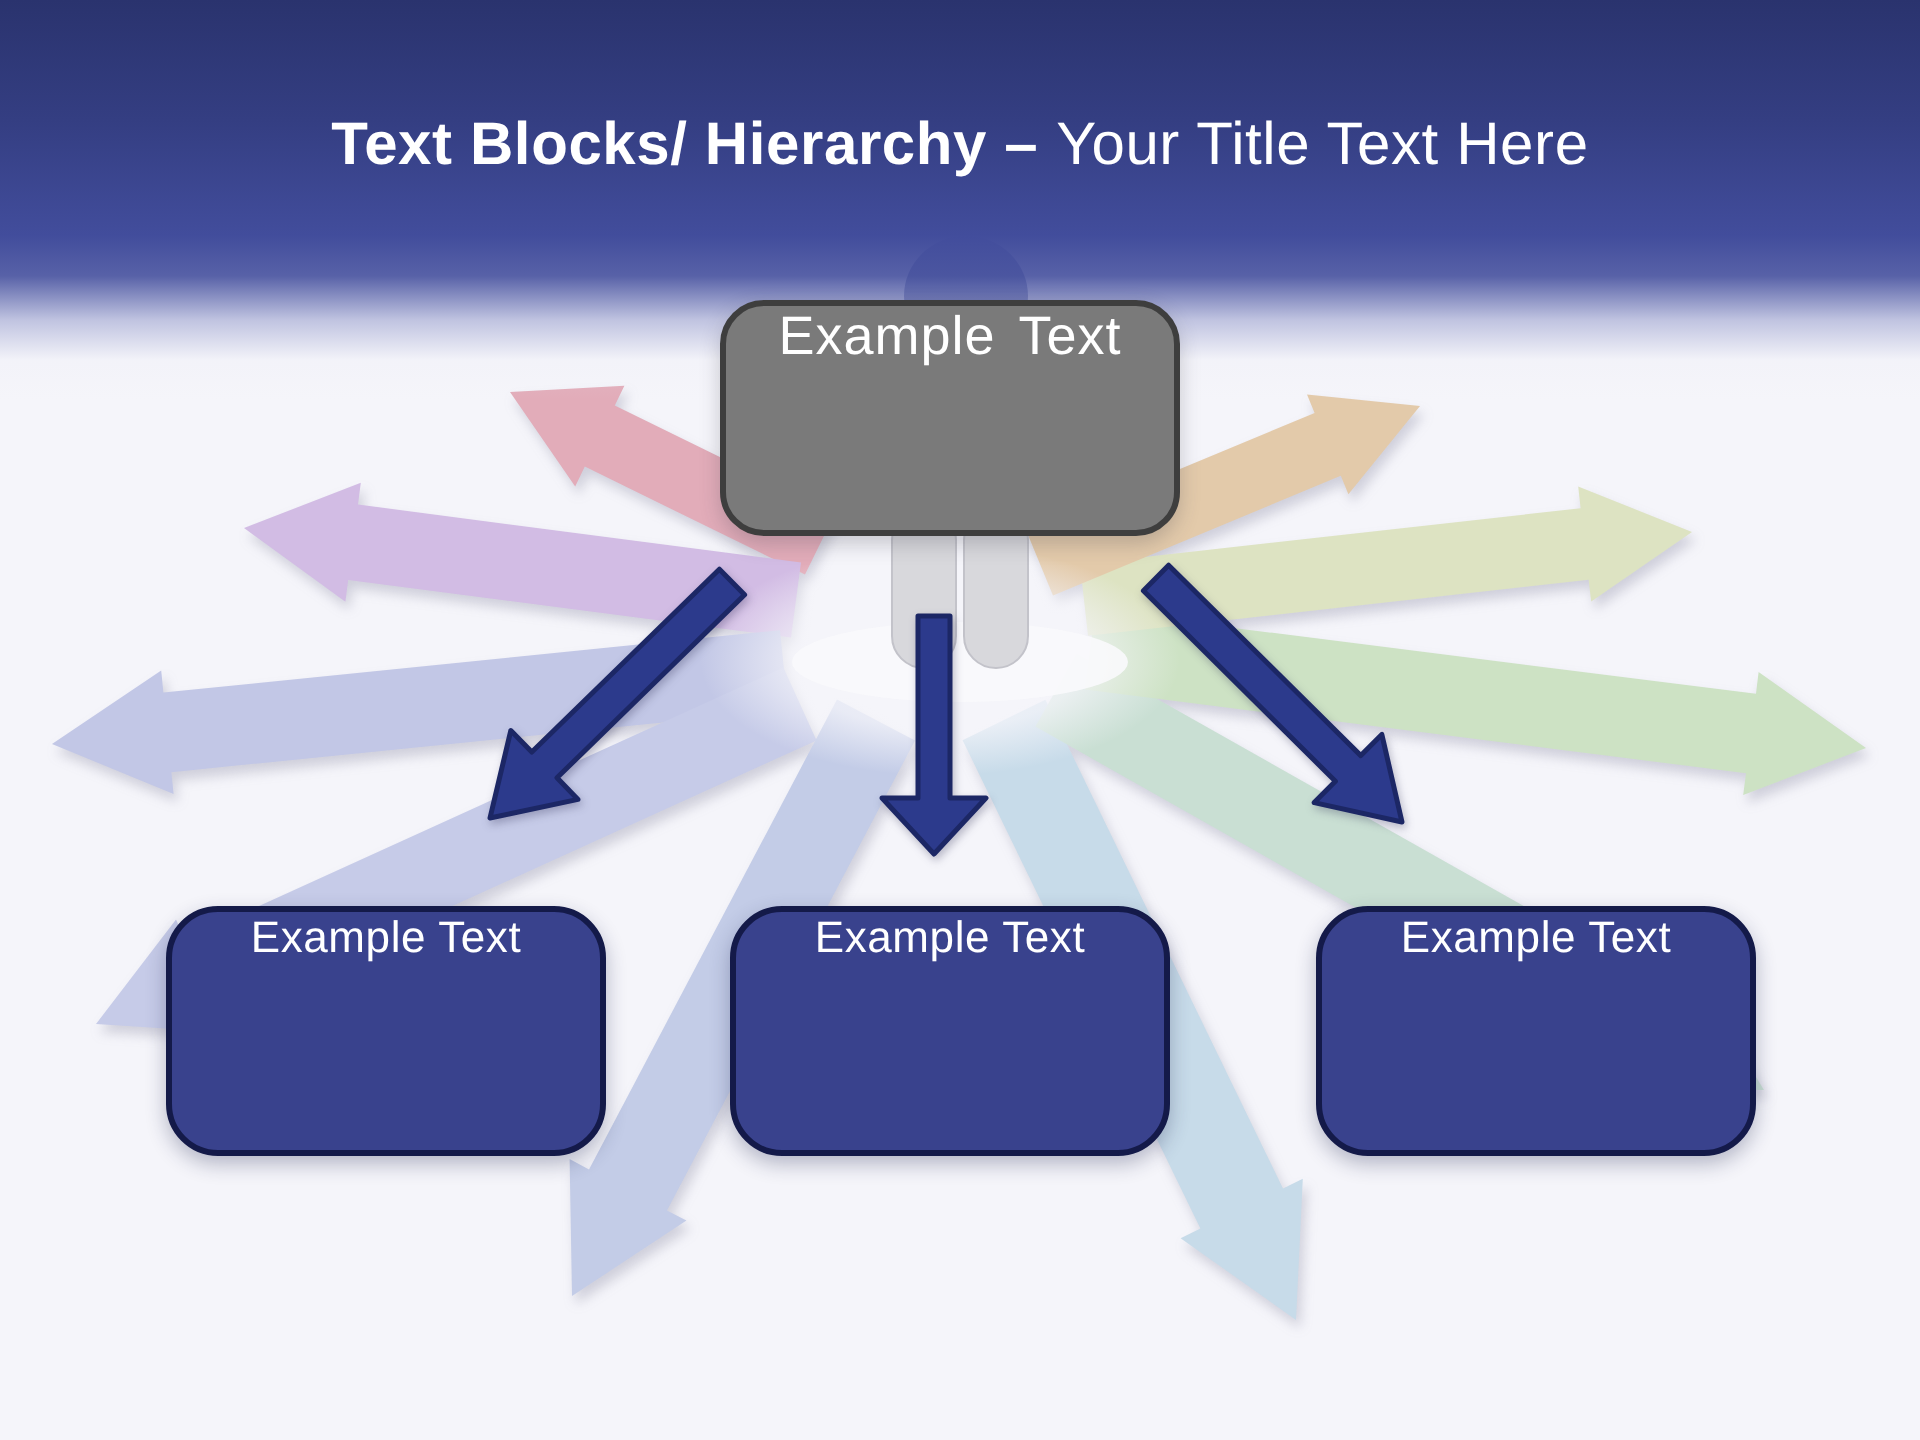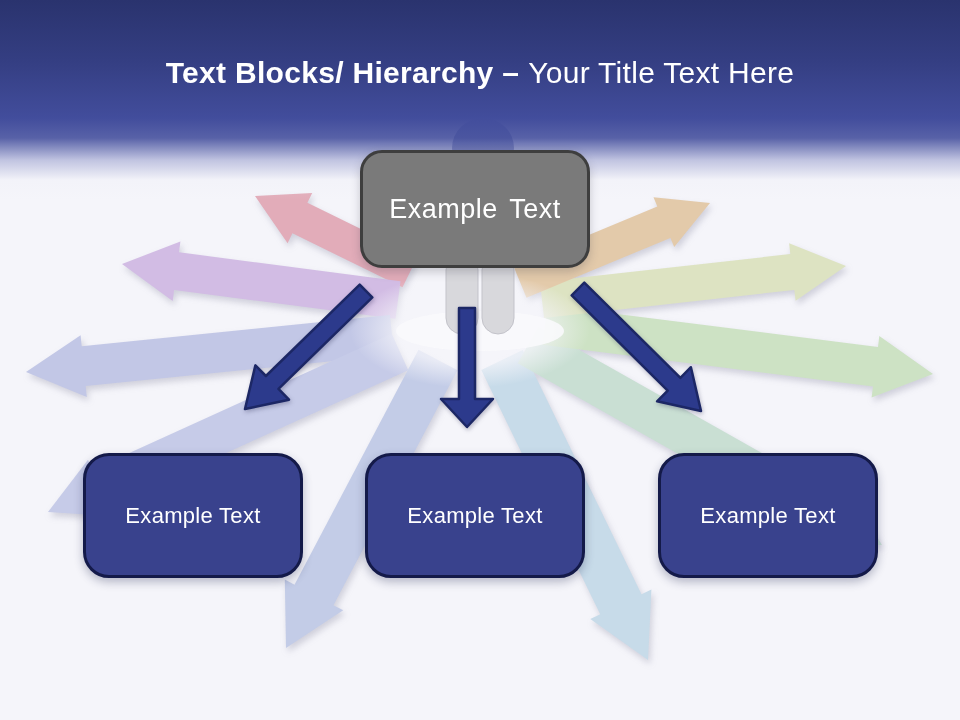--- a/index.html
+++ b/index.html
@@ -23,21 +23,21 @@
       rgba(244,244,249,0) 200px);
   }
   .title{
     position:absolute;left:0;top:54px;width:960px;text-align:center;
     color:var(--title-text,#fff);font-size:30px;line-height:38px;letter-spacing:.3px;
     white-space:nowrap;z-index:3;
   }
   .t-b{font-weight:700;}
   .t-r{font-weight:400;margin-left:9px;}
   .box{
-    position:absolute;box-sizing:border-box;display:flex;align-items:center;justify-content:center;
+    position:absolute;box-sizing:border-box;display:flex;justify-content:center;
     color:var(--node-text,#fff);text-align:center;z-index:5;
   }
   .root{
     left:360px;top:150px;width:230px;height:118px;
     background:var(--root-fill,#7a7a7a);
     border:3px solid var(--root-border,#3e3e3e);
     border-radius:22px;font-size:27px;letter-spacing:.5px;word-spacing:4px;
     box-shadow:0 4px 10px rgba(60,60,75,.25);
   }
   .child{

